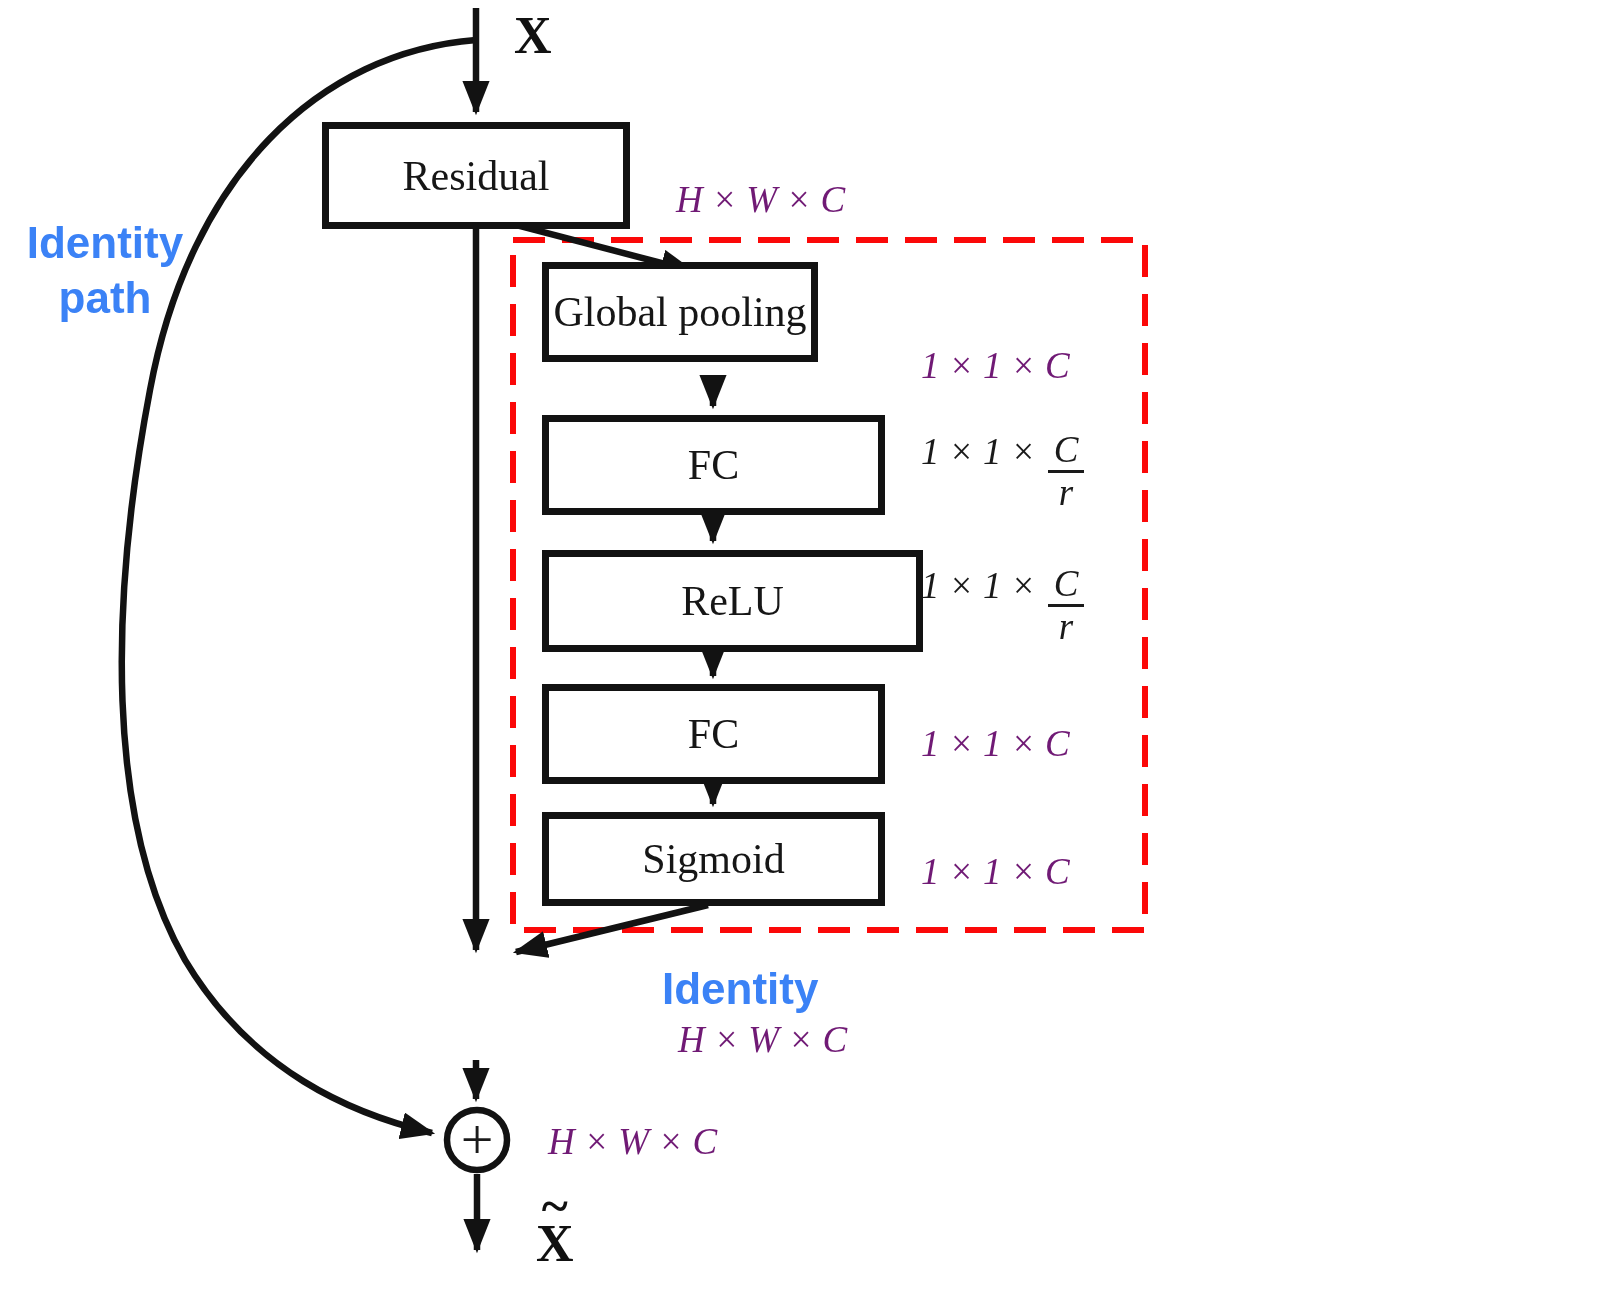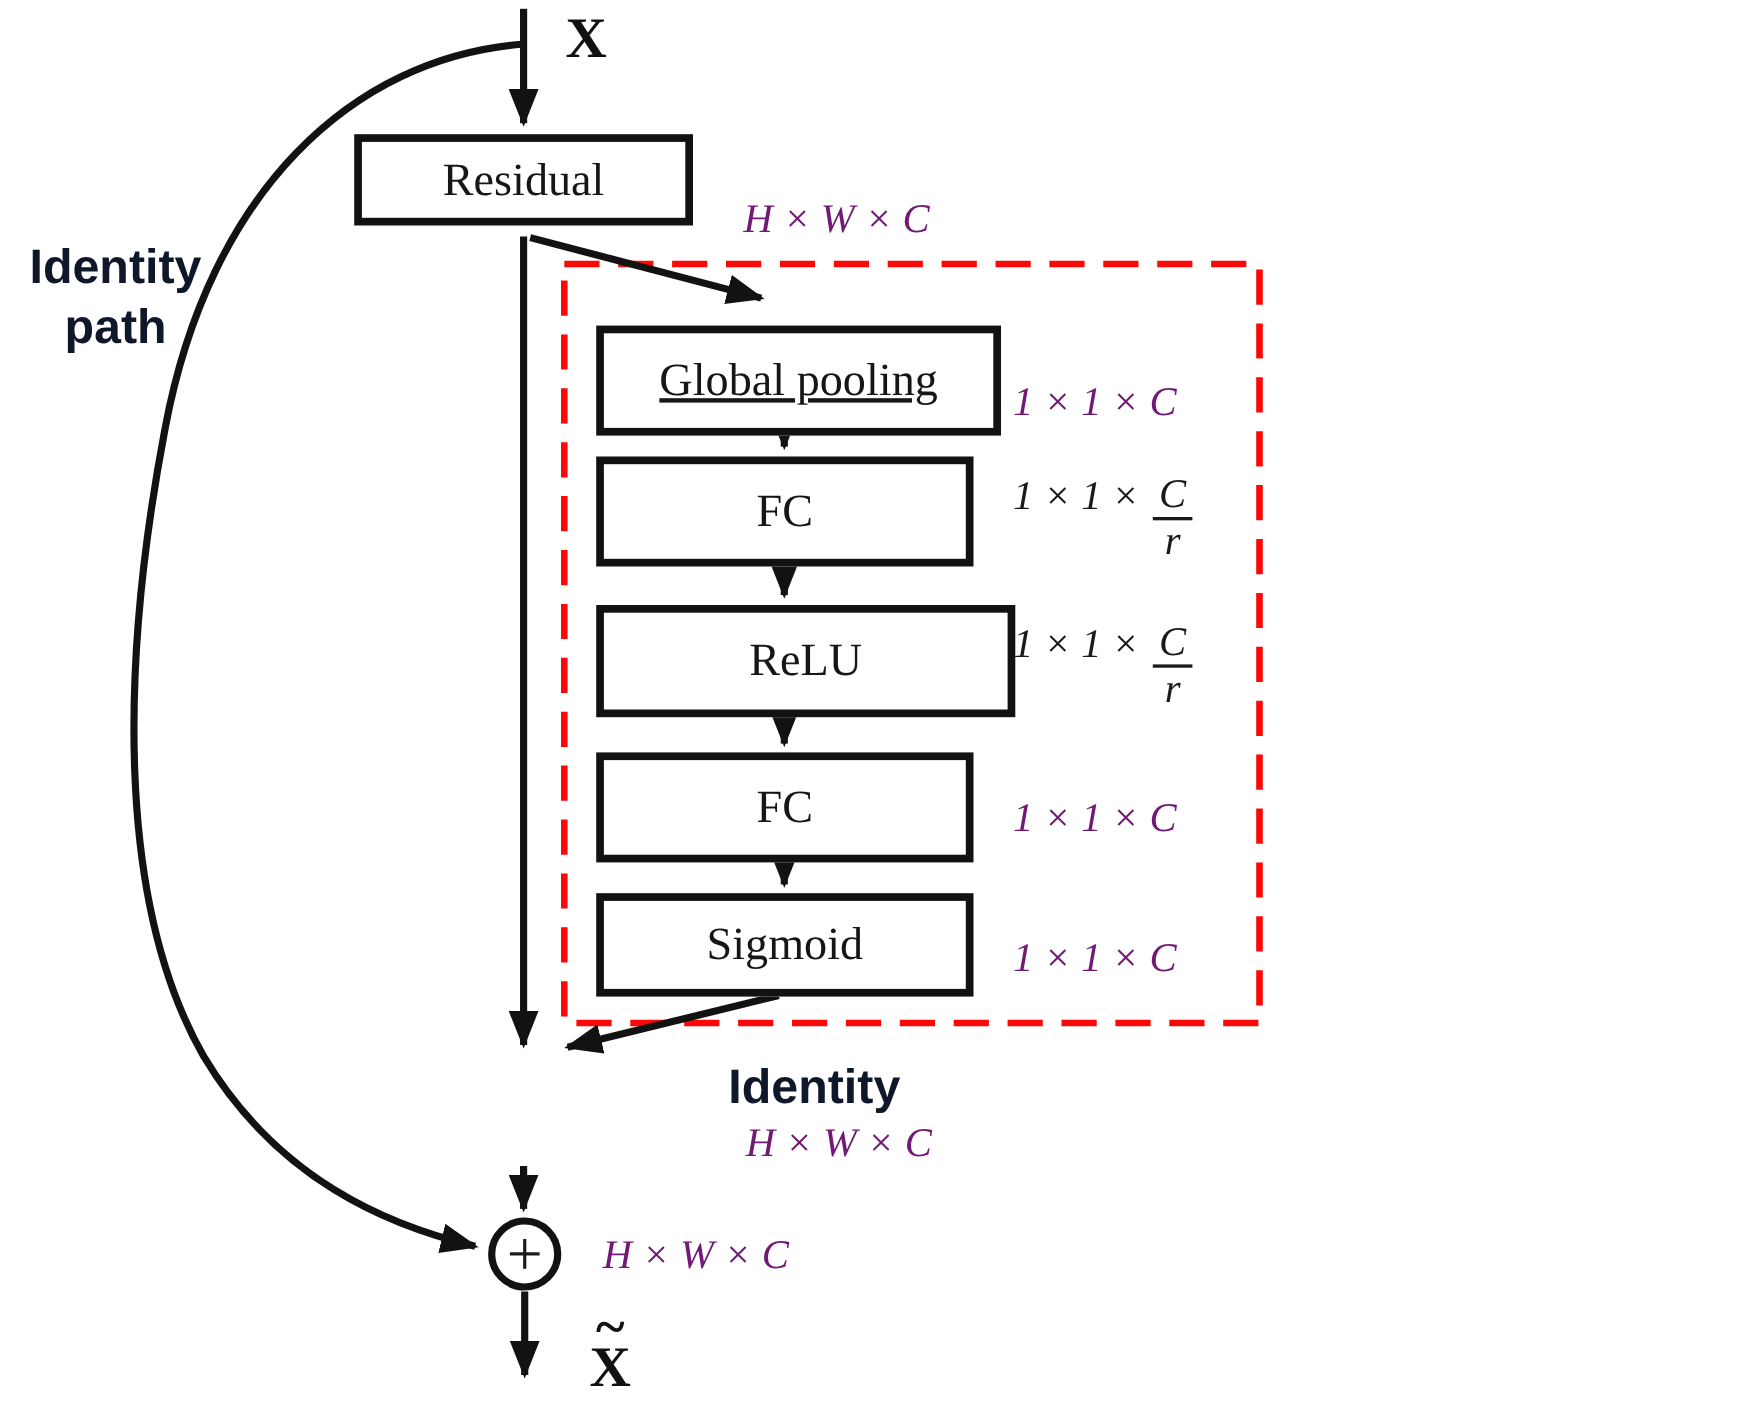--- a/index.html
+++ b/index.html
@@ -35,21 +35,21 @@
   }
   .frac{
     display:inline-flex;flex-direction:column;align-items:center;
     line-height:1.08;margin-left:12px;
   }
   .frac .num{border-bottom:3px solid #1a1a1a;padding:0 6px;}
   .frac .den{padding:0 6px;}
   .red-note{
     position:absolute;
     font:700 44px "Liberation Sans",sans-serif;
-    color:#0f172a;
+    color:#3b82f6;
     line-height:1.24;
     white-space:nowrap;
   }
   .big-x{
     position:absolute;
     font:700 52px "Liberation Serif",serif;
     color:#111111;
   }
   .out-x{
     position:absolute;
@@ -109,26 +109,26 @@
     <line x1="477" y1="1174" x2="477" y2="1250" stroke="#121212" stroke-width="6.5" marker-end="url(#arw)"></line>
   </svg>
 
   <div class="big-x" style="left:514px;top:6px;">X</div>
 
   <div class="red-note" style="left:10px;top:216px;width:190px;text-align:center;">
     <div>Identity</div>
     <div>path</div>
   </div>
 
-  <div class="box" style="left:322px;top:122px;width:308px;height:83px;justify-content:center;">
+  <div class="box" style="left:322px;top:122px;width:308px;height:107px;justify-content:center;">
     <span>Residual</span>
   </div>
   <div class="dim" style="left:676px;top:178px;">H × W × C</div>
 
-  <div class="box" style="left:542px;top:296px;width:368px;height:100px;text-decoration:underline;">
+  <div class="box" style="left:542px;top:262px;width:276px;height:100px;">
     <span>Global pooling</span>
   </div>
   <div class="dim" style="left:921px;top:344px;">1 × 1 × C</div>
 
   <div class="box" style="left:542px;top:415px;width:343px;height:100px;">
     <span>FC</span>
   </div>
   <div class="dim-row" style="left:921px;top:430px;">
     <span>1 × 1 ×</span>
     <span class="frac">

